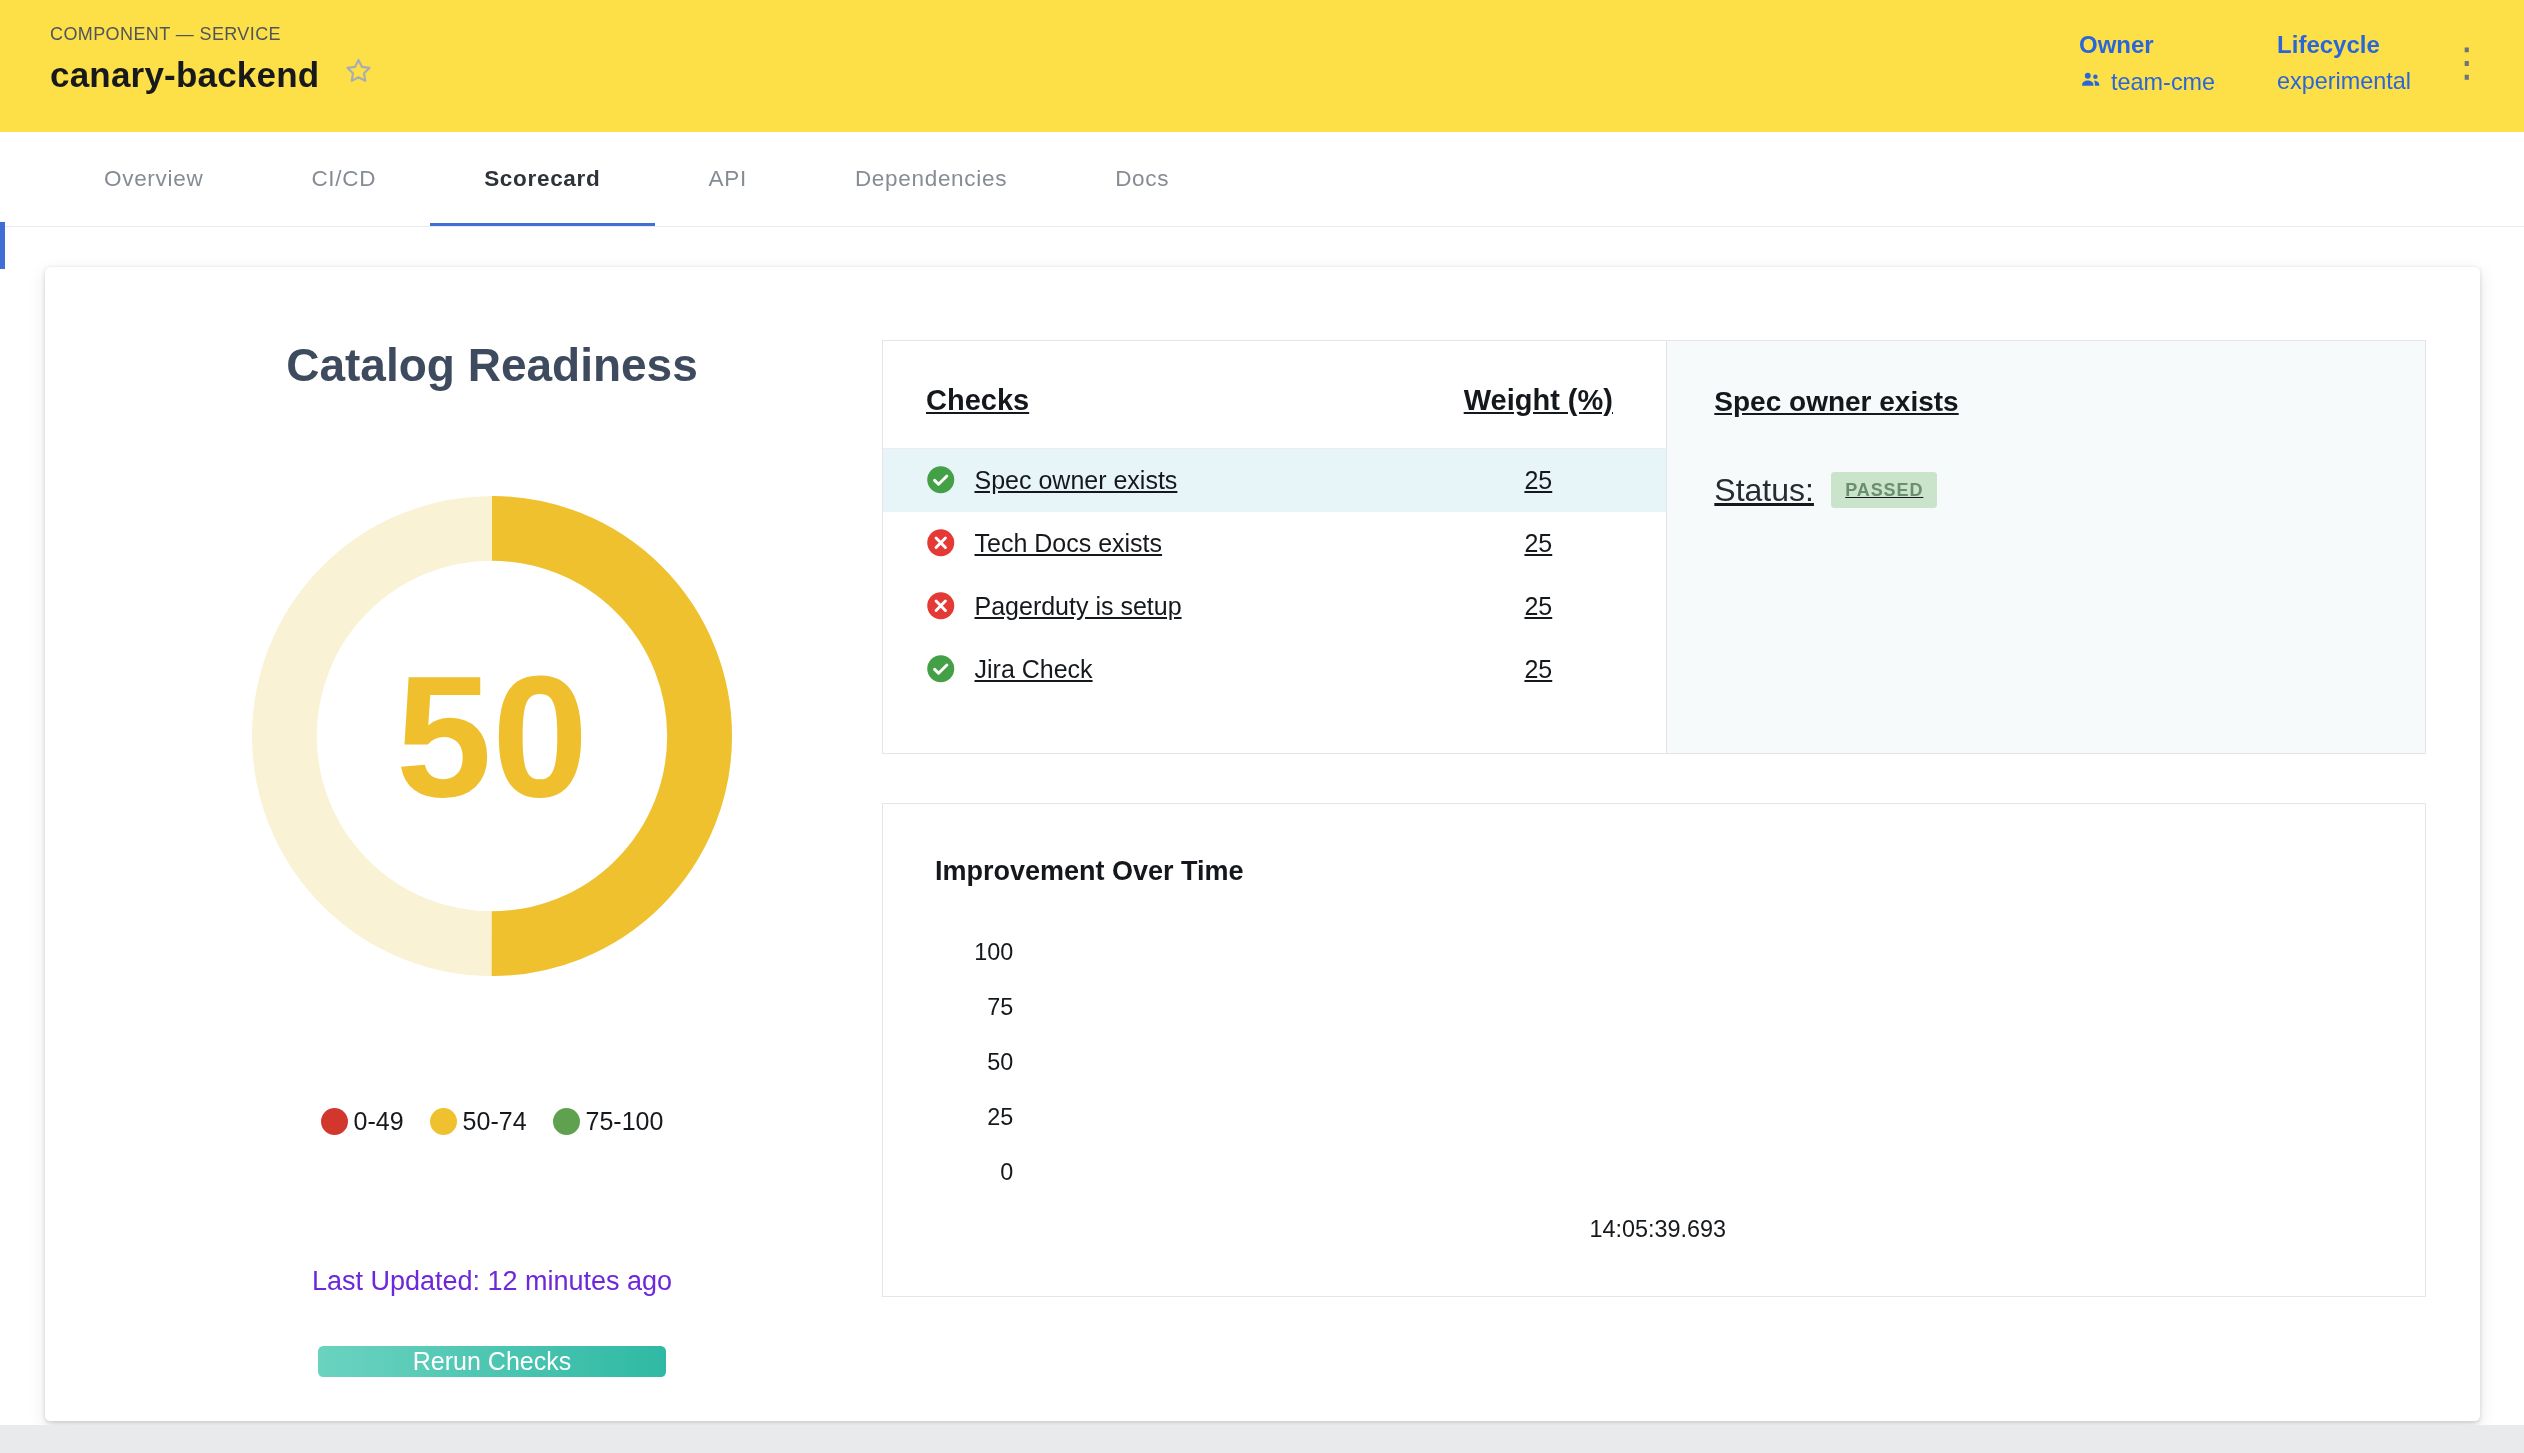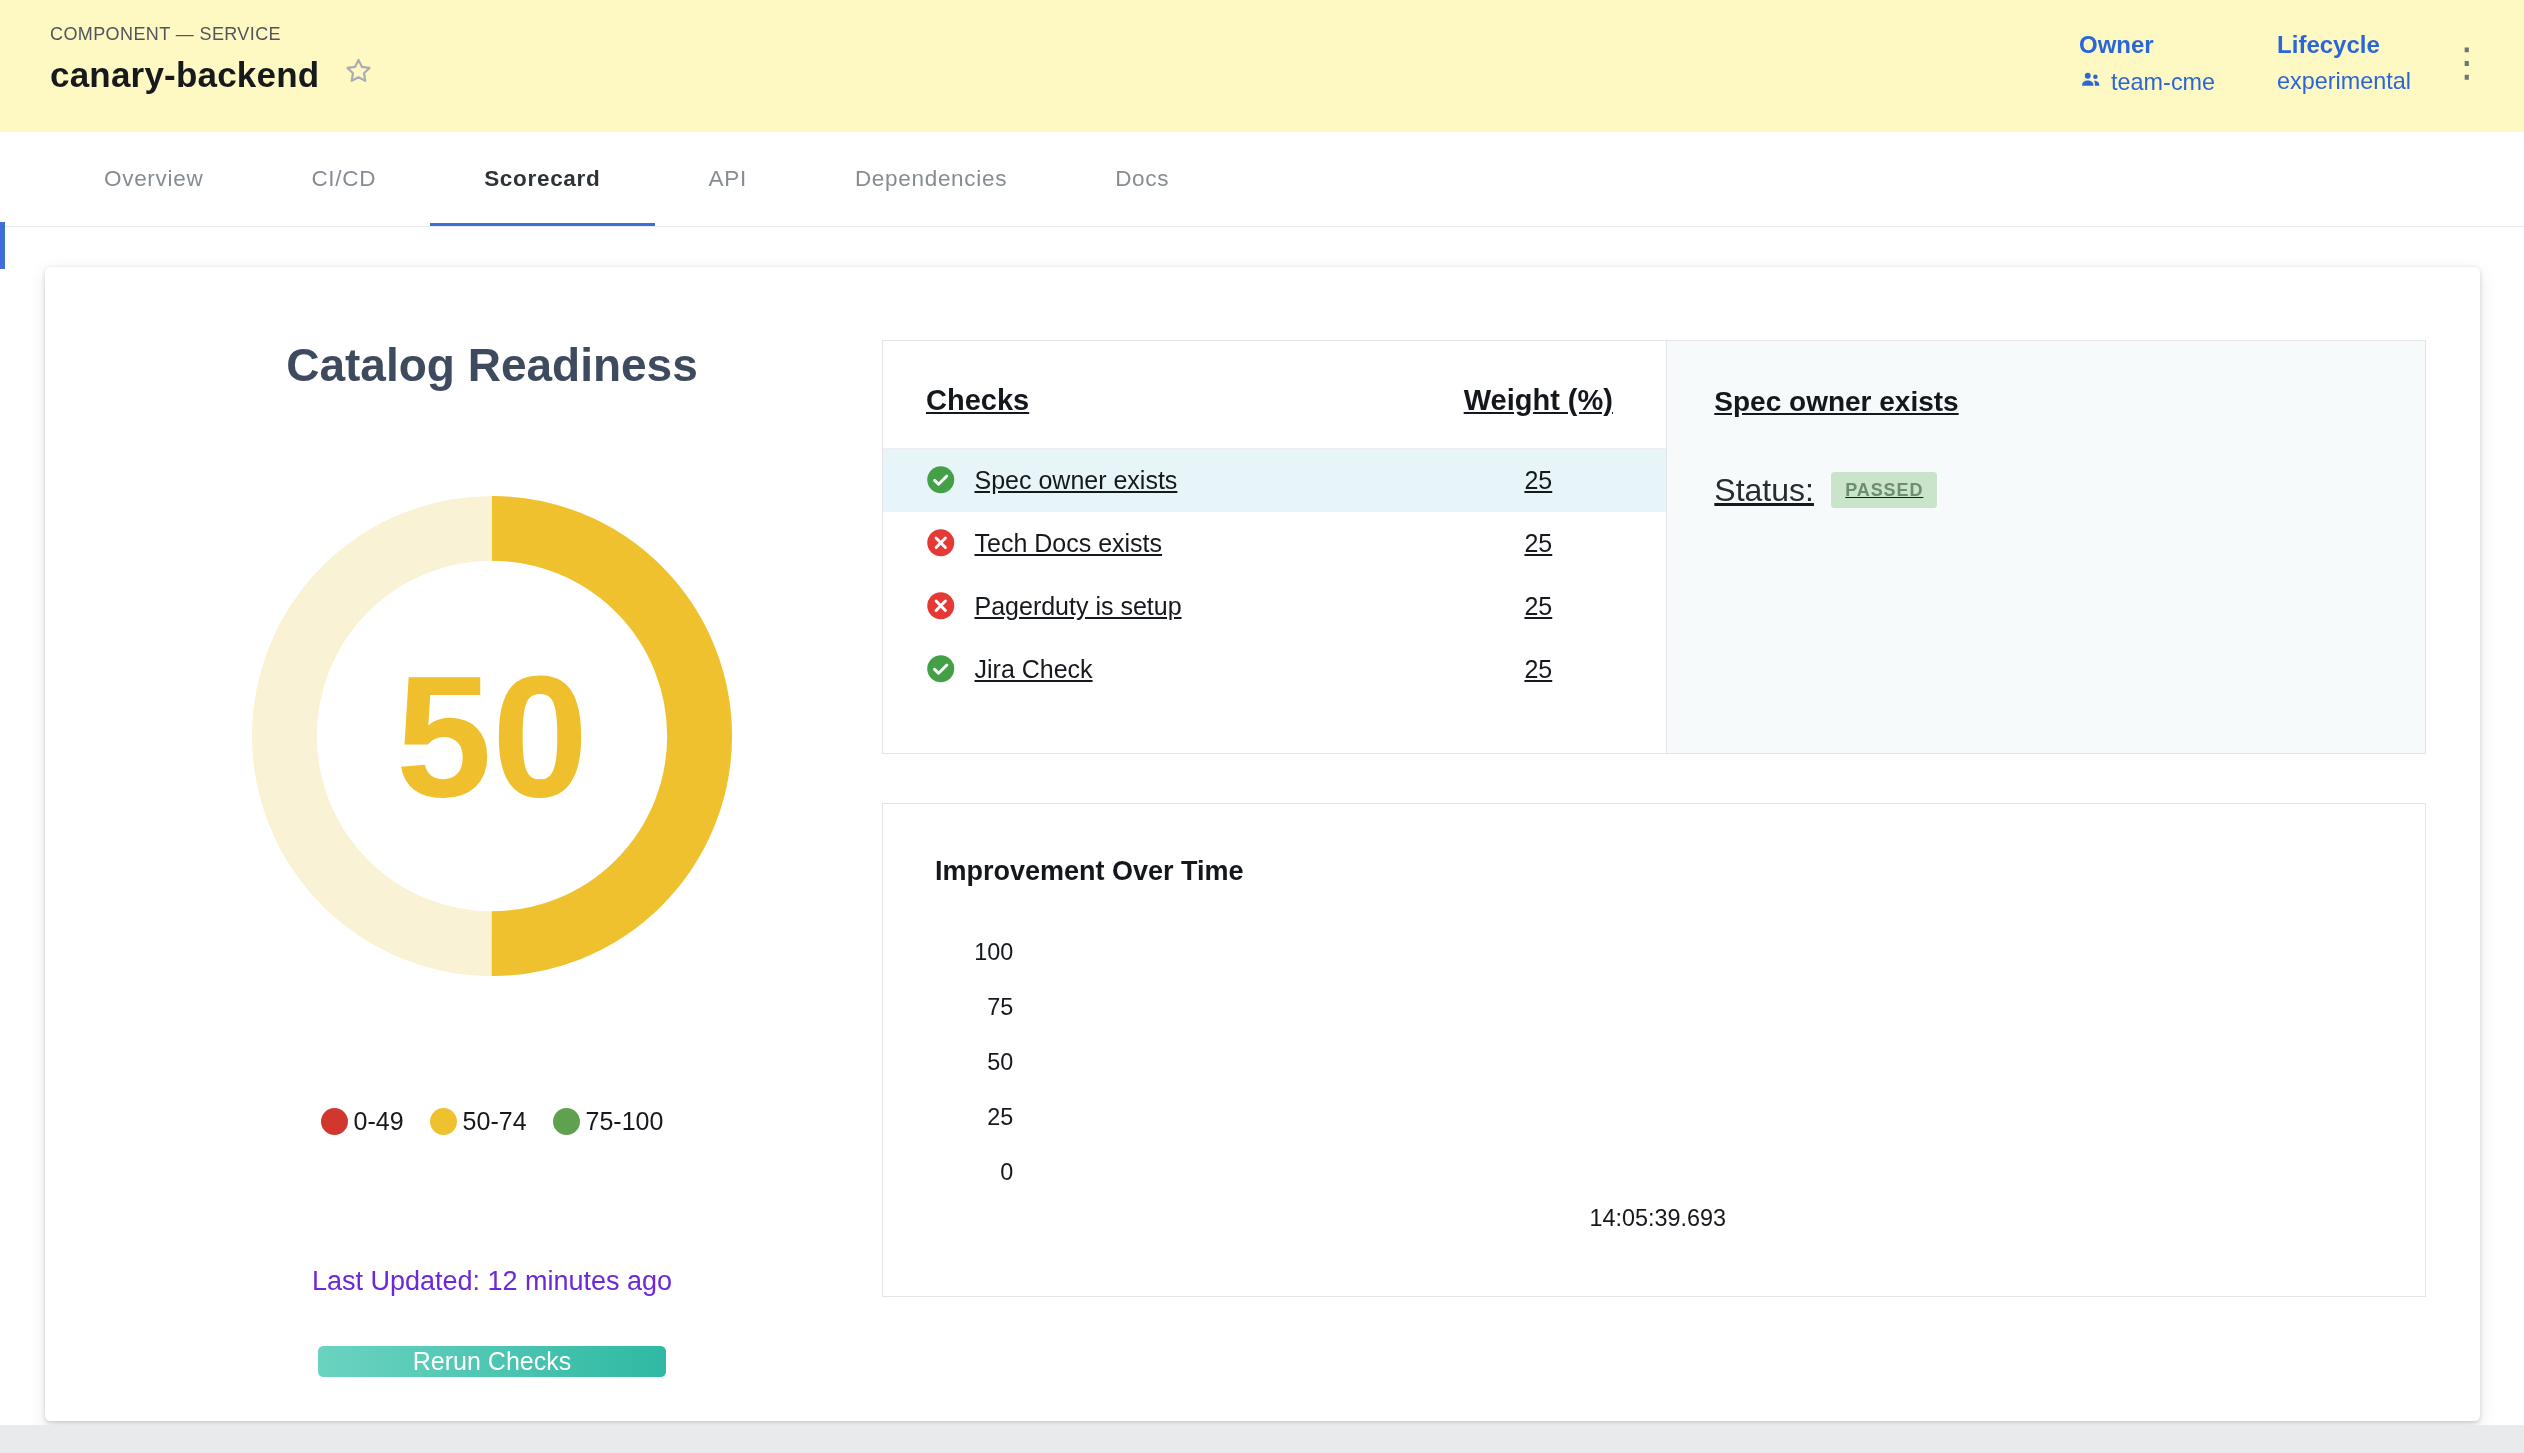--- a/index.html
+++ b/index.html
@@ -7,21 +7,21 @@
   body {
     width: 2525px; height: 1454px;
     font-family: "Liberation Sans", sans-serif;
     background: #ffffff;
     color: #15181C;
     overflow: hidden;
     position: relative;
   }
 
   
-  .header { position: relative; height: 132px; padding: 24px 14px 0 50px; background:#fef9c3; }
+  .header { position: relative; height: 132px; padding: 24px 14px 0 50px; background:#fde047; }
   .eyebrow { font-size: 18px; color: #4F555C; letter-spacing: 0.4px; }
   .title-row { display:flex; margin-top: 10.4px; }
   .entity-title { font-size: 35px; font-weight: 700; color:#17191D; margin:0; letter-spacing:0.2px; }
   .star-btn { margin-left: 22.5px; display:inline-flex; cursor:pointer; background:none; border:none; padding:0; }
   .header-right { position:absolute; top: 31px; right: 114px; display:flex; gap: 62px; }
   .meta-block { display:flex; flex-direction:column; }
   .meta-label { font-size: 24px; font-weight: 700; color:#2A66D9; margin-bottom: 8.7px; }
   .meta-value { font-size: 23.4px; color:#2A66D9; display:flex; align-items:center; gap:8.7px; }
   .kebab { position:absolute; right: 29.5px; top: 38px; font-size: 40px; color:#6F747B; background:none; border:none; cursor:pointer; line-height:1; padding:3.5px 8.7px; }
 
@@ -74,21 +74,21 @@
   .status-row { margin-top: 54px; display:flex; align-items:center; }
   .status-label { font-size:32px; color:#272C33; margin-right:17.3px; }
   .badge-passed { background:#C9E4CA; color:#6B8E6E; font-size:18px; font-weight:700; letter-spacing:0.9px;
                   padding: 7.8px 14px; border-radius:3.5px; }
 
   .improvement-box { margin-top: 49px; border:0.9px solid #E3E5E8; padding: 52px 52px 0; height: 494px; background:#fff; }
   .improvement-title { margin:0; font-size:27px; font-weight:700; color:#14171B; }
   .chart-area { margin-top: 38px; }
   .y-axis { width: 87px; }
   .y-tick { height: 55px; display:flex; align-items:center; justify-content:flex-end; font-size:23.4px; color:#15181C; padding-right:8.7px; }
-  .x-axis { padding-left: 87px; margin-top: 5px; }
+  .x-axis { padding-left: 87px; margin-top: 16px; }
   .x-tick { display:inline-block; margin-left: 42%; font-size:23.4px; color:#15181C; }
 
   .bottom-strip { position:absolute; left:0; right:0; bottom:0; height:29.5px; background:#E9EAEB; }
 </style>
 </head>
 <body>
 
 <header class="header">
   <div class="eyebrow">COMPONENT — SERVICE</div>
   <div class="title-row">

